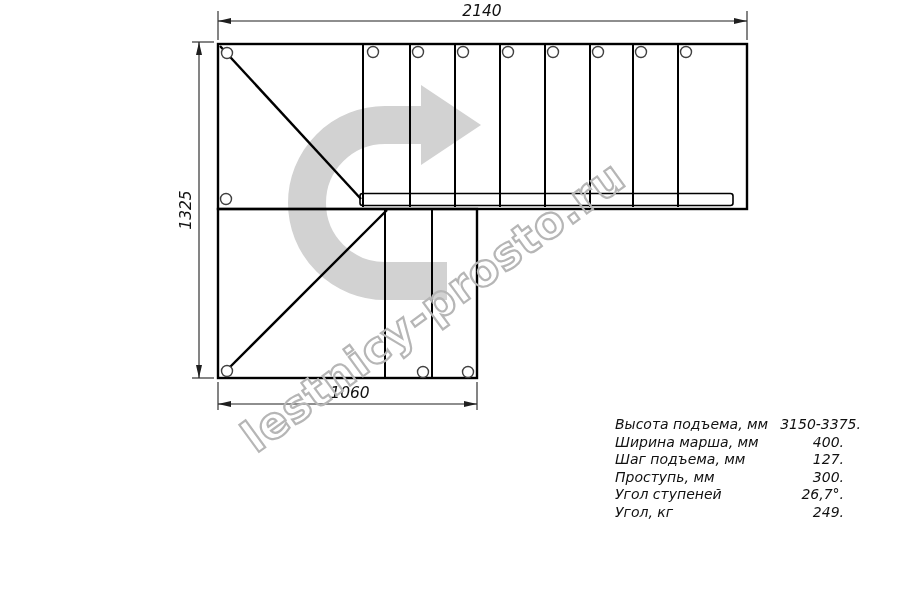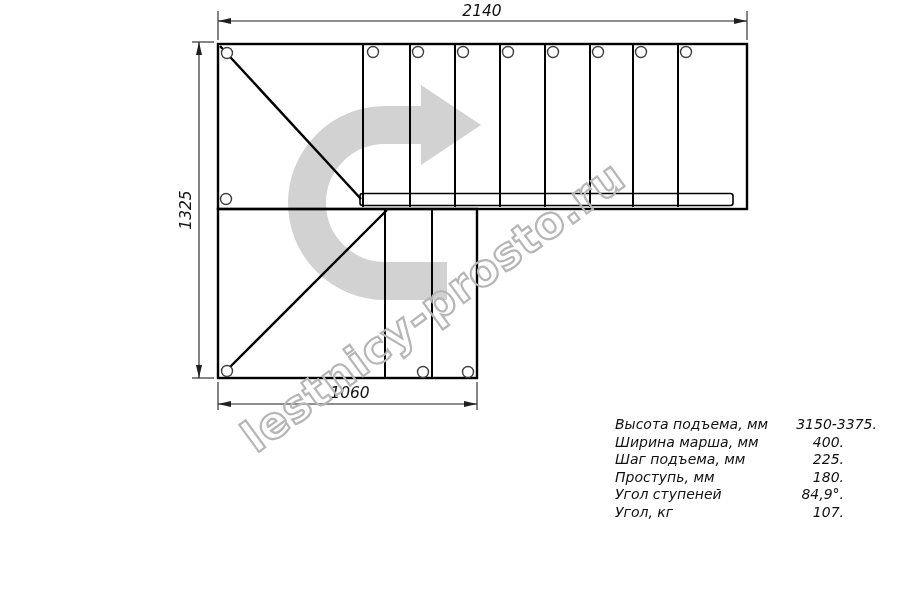--- a/index.html
+++ b/index.html
@@ -5,21 +5,21 @@
   html,body{margin:0;padding:0;background:#ffffff;}
   #stage{position:relative;width:900px;height:600px;background:#ffffff;overflow:hidden;
          font-family:"DejaVu Sans", sans-serif;}
   #drawing{position:absolute;left:0;top:0;}
   .dim-text{font-style:italic;font-size:15.5px;fill:#111111;font-family:"DejaVu Sans",sans-serif;}
   .wm-text{font-weight:bold;font-family:"DejaVu Sans",sans-serif;}
   #specs{position:absolute;left:615px;top:416px;width:229px;
          font-style:italic;font-size:14px;line-height:17.5px;color:#111111;}
   .spec-row{display:flex;justify-content:space-between;white-space:nowrap;}
   .spec-label{text-align:right;}
-  .spec-value{text-align:right;margin-left:28px;}
+  .spec-value{text-align:right;margin-left:12px;}
 </style>
 </head>
 <body>
 
 <div id="stage">
 
   <svg id="drawing" width="900" height="600" viewBox="0 0 900 600">
 
     <g>
       <path d="M 447 281 L 385 281 A 78 78 0 0 1 385 125 L 421 125" fill="none" stroke="#d2d2d2" stroke-width="38"></path>
@@ -108,29 +108,29 @@
     <div class="spec-row">
       <span class="spec-label">Высота подъема, мм</span>
       <span class="spec-value">3150-3375.</span>
     </div>
     <div class="spec-row">
       <span class="spec-label">Ширина марша, мм</span>
       <span class="spec-value">400.</span>
     </div>
     <div class="spec-row">
       <span class="spec-label">Шаг подъема, мм</span>
-      <span class="spec-value">225.</span>
+      <span class="spec-value">127.</span>
     </div>
     <div class="spec-row">
       <span class="spec-label">Проступь, мм</span>
-      <span class="spec-value">180.</span>
+      <span class="spec-value">300.</span>
     </div>
     <div class="spec-row">
       <span class="spec-label">Угол ступеней</span>
-      <span class="spec-value">84,9°.</span>
+      <span class="spec-value">26,7°.</span>
     </div>
     <div class="spec-row">
       <span class="spec-label">Угол, кг</span>
-      <span class="spec-value">107.</span>
+      <span class="spec-value">249.</span>
     </div>
   </div>
 
 </div>
 
 </body></html>

